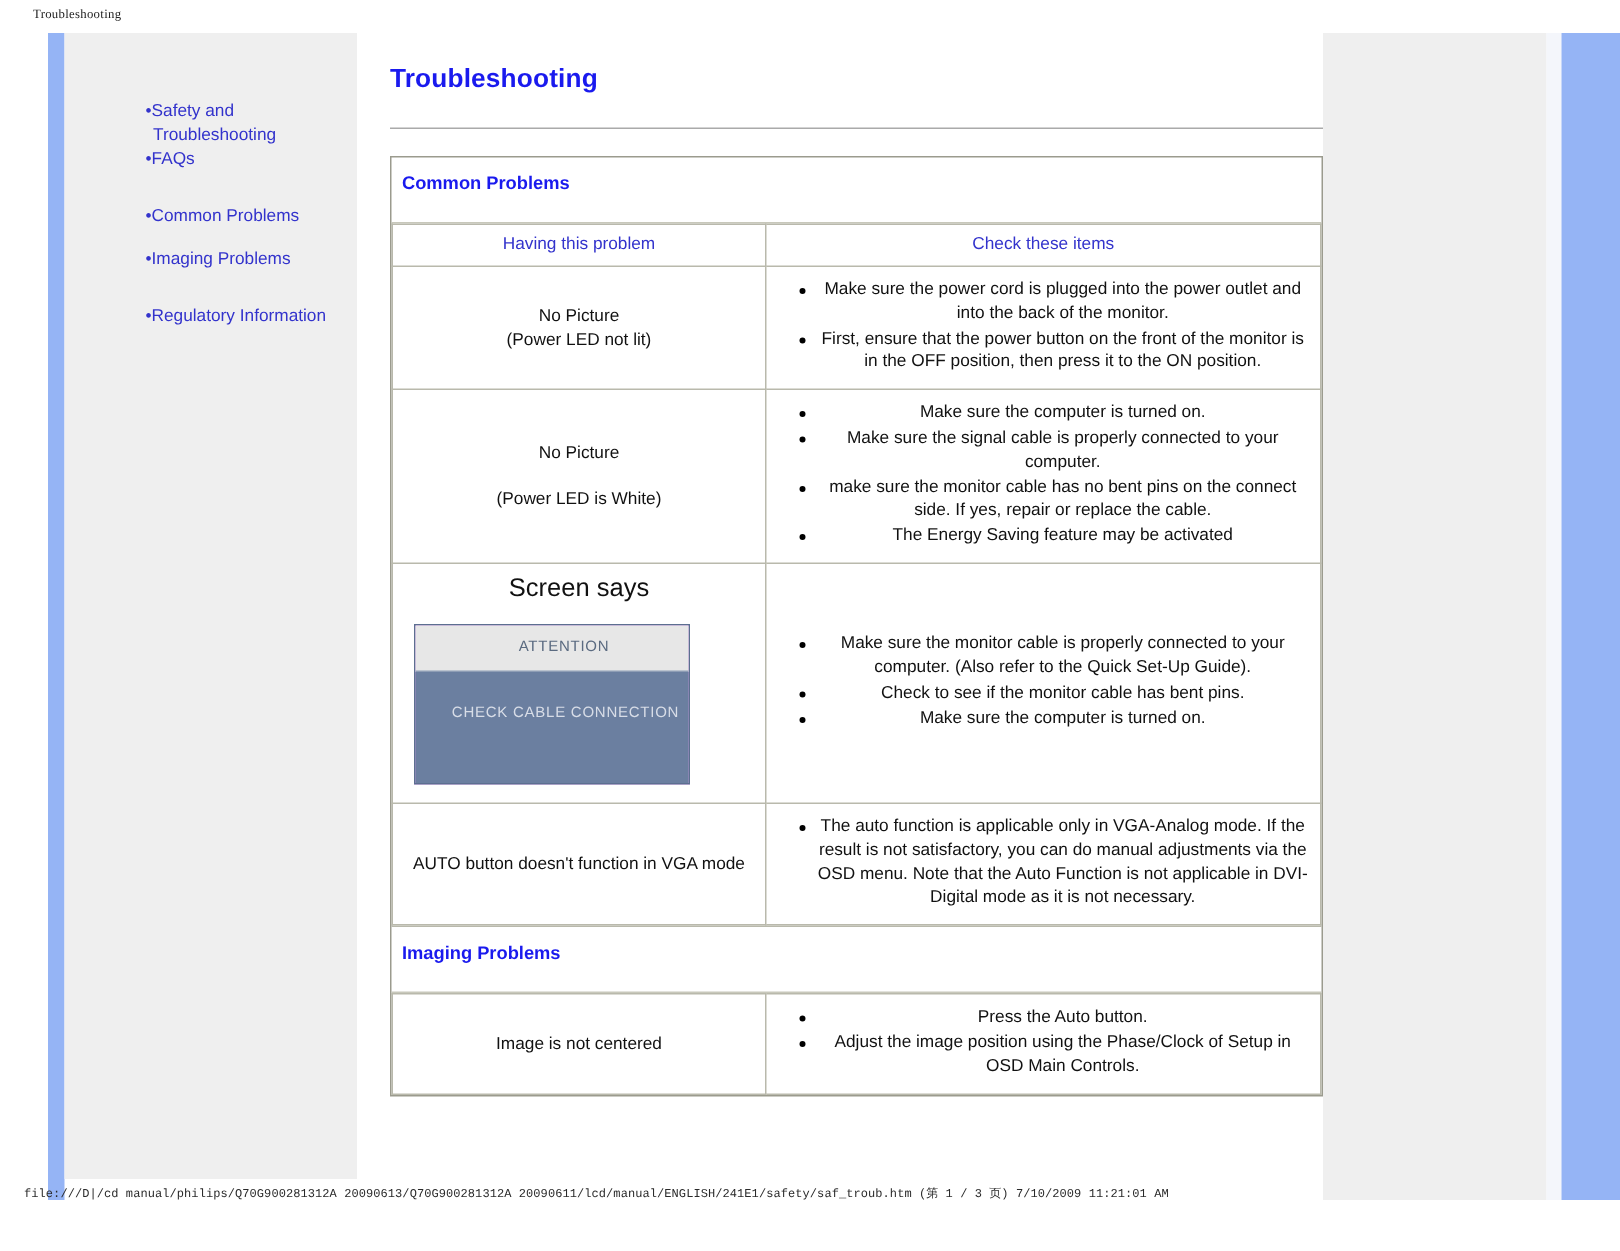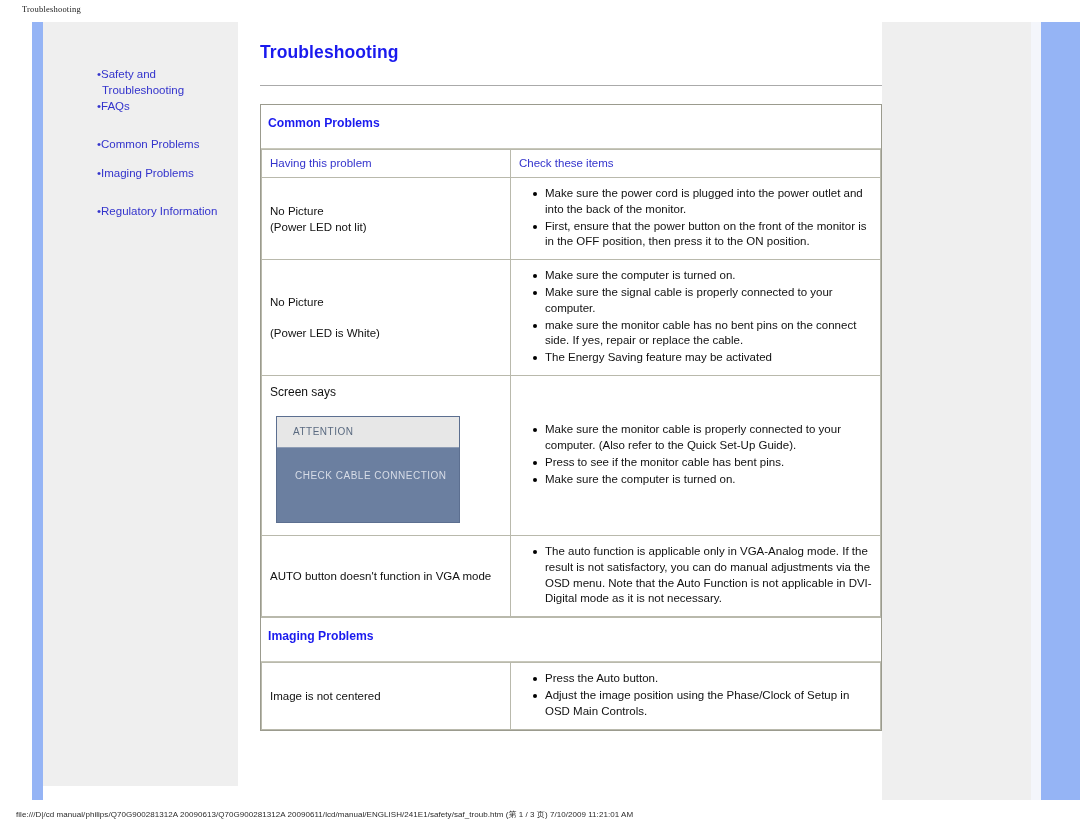--- a/index.html
+++ b/index.html
@@ -21,22 +21,22 @@
     position: absolute;
     left: 22px; top: 4px;
     font-family: "Liberation Serif", serif;
     font-size: 8.5px;
     color: #222;
     letter-spacing: .2px;
     white-space: nowrap;
   }
   .print-footer {
     position: absolute;
-    left: 16px; top: 809px;
-    font-family: Liberation Sans, sans-serif;
+    left: 16px; top: 790px;
+    font-family: Liberation Mono, monospace;
     font-size: 8px;
     color: #2a2a2a;
     letter-spacing: .05px;
     white-space: nowrap;
   }
 
   
   .doc {
     position: absolute;
     left: 22px; top: 22px;
@@ -163,21 +163,21 @@
     table-layout: fixed;
   }
   table.pb col.c1 { width: 249px; }
   table.pb col.c2 { width: auto; }
   table.pb th, table.pb td {
     border: 1px solid #b9b9ac;
     vertical-align: middle;
     font-size: 11.5px;
     line-height: 16px;
     color: #111;
-    text-align: left;
+    text-align: center;
     font-weight: normal;
   }
   table.pb th {
     color: #3333cc;
     padding: 5px 8px 6px 8px;
     height: 25px;
   }
   table.pb td.prob {
     padding: 6px 8px;
     height: 62px;
@@ -227,21 +227,21 @@
   }
   .osd-body {
     background: #6b7fa0;
     color: #d8dde7;
     font-size: 10px;
     letter-spacing: .5px;
     padding: 20px 0 38px 18px;
   }
   .cell-top { vertical-align: top; }
   .screen-says-label {
-    font-size: 12px;
+    font-size: 17px;
     color: #111;
     padding-top: 2px;
   }
 </style>
 </head>
 <body>
 
 <div class="page">
 
   <div class="print-header">Troubleshooting</div>
@@ -340,21 +340,21 @@
                 <td class="prob cell-top">
                   <div class="screen-says-label">Screen says</div>
                   <div class="osd">
                     <div class="osd-title">ATTENTION</div>
                     <div class="osd-body">CHECK CABLE CONNECTION</div>
                   </div>
                 </td>
                 <td class="chk">
                   <ul class="items">
                     <li>Make sure the monitor cable is properly connected to your computer. (Also refer to the Quick Set-Up Guide).</li>
-                    <li>Press to see if the monitor cable has bent pins.</li>
+                    <li>Check to see if the monitor cable has bent pins.</li>
                     <li>Make sure the computer is turned on.</li>
                   </ul>
                 </td>
               </tr>
 
               <tr>
                 <td class="prob">
                   <span class="prob-line">AUTO button doesn't function in VGA mode</span>
                 </td>
                 <td class="chk">

